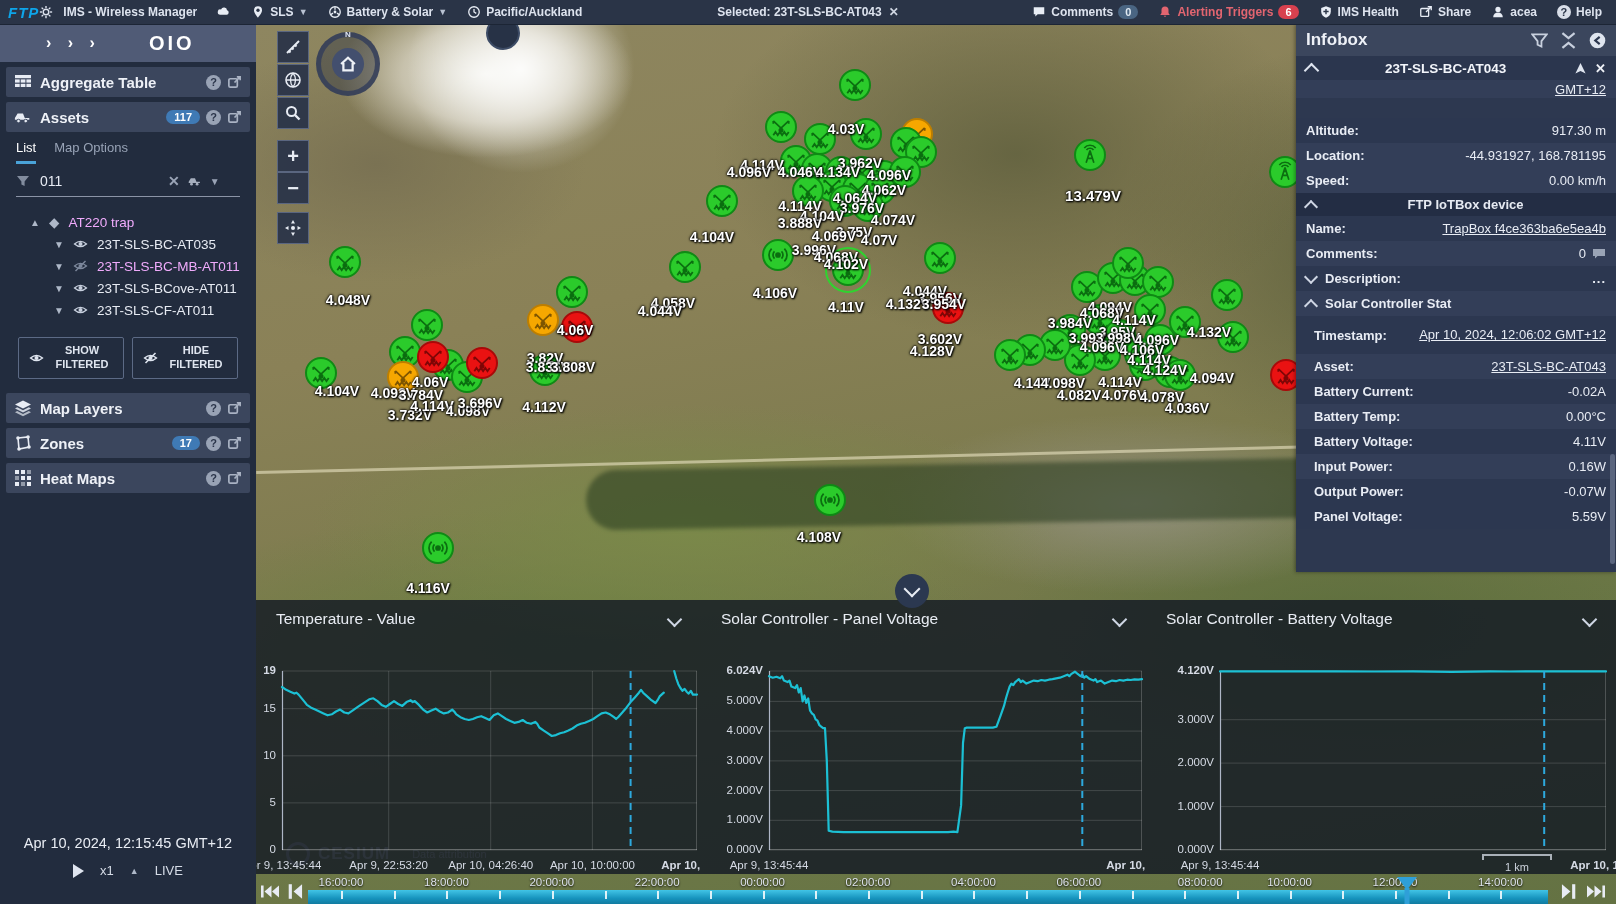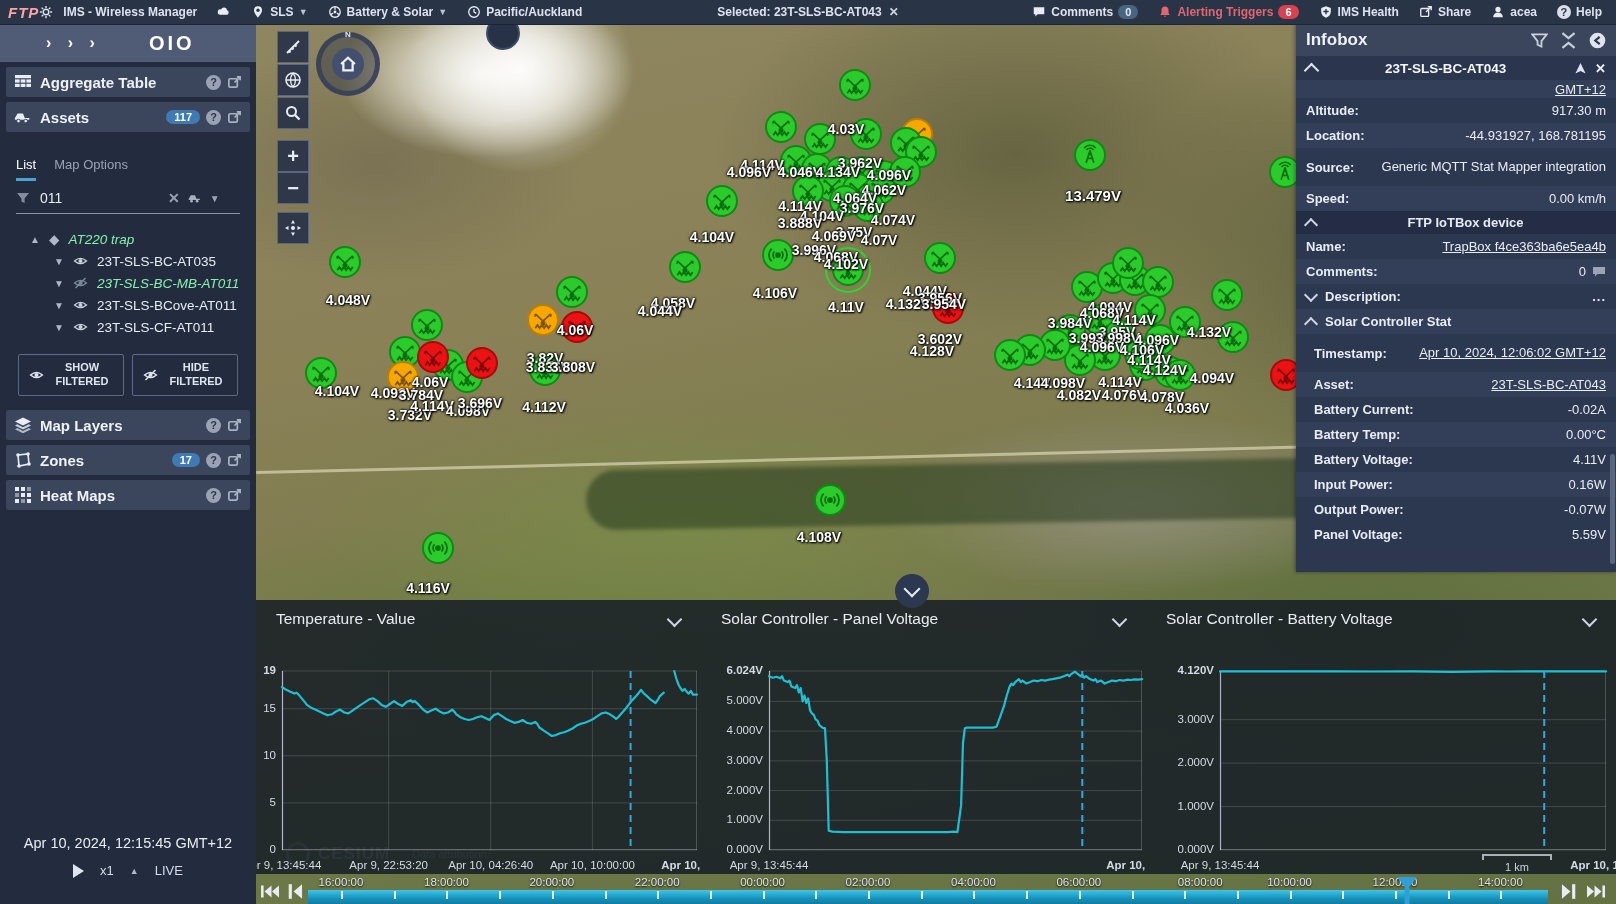--- a/index.html
+++ b/index.html
@@ -2,21 +2,21 @@
 <html><head>
 <meta charset="utf-8">
 <style>
   html,body{margin:0;padding:0;background:#161d2b;}
   body{font-family:"Liberation Sans", sans-serif; width:1616px;height:904px;overflow:hidden;position:relative;color:#e6eaf2;}
   #stage{position:absolute;inset:0;width:1616px;height:904px;overflow:hidden;}
 
   
   #topbar{position:absolute;left:0;top:0;width:1616px;height:24px;background:#2a3447;display:flex;align-items:center;font-size:12px;color:#dde3ee;z-index:40;box-shadow:0 1px 0 #1c2535;}
   #topbar .grp{display:flex;align-items:center;gap:5px;margin:0 10px;white-space:nowrap;}
-  #topbar .brand{font-weight:bold;font-style:italic;font-size:15px;letter-spacing:1px;color:#fca5a5;margin-left:8px;}
+  #topbar .brand{font-weight:bold;font-style:italic;font-size:15px;letter-spacing:1px;color:#0ea5e9;margin-left:8px;}
   #topbar .ttl{font-weight:bold;}
   #topbar .caret{font-size:9px;color:#b9c2d2;}
   #topbar .centered{position:absolute;left:50%;transform:translateX(-50%);font-weight:bold;display:flex;gap:7px;align-items:center;}
   #topbar .right{margin-left:auto;display:flex;align-items:center;}
   .pill{border-radius:9px;padding:1px 7px;font-size:11px;font-weight:bold;}
   .pill.grey{background:#4a6582;color:#dfe9f2;}
   .pill.red{background:#d8414f;color:#fff;}
   .alertred{color:#e26570;font-weight:bold;}
   .ticon{width:14px;height:14px;display:inline-block;vertical-align:middle;}
   .ticon svg{width:100%;height:100%;display:block;}
@@ -31,31 +31,31 @@
   .phead{height:30px;background:#3b465d;display:flex;align-items:center;padding:0 8px;border-radius:2px;}
   .phead .plabel{font-size:15px;font-weight:bold;color:#eef1f7;margin-left:8px;}
   .phead .sp{flex:1;}
   .qicon{width:15px;height:15px;border-radius:50%;background:#99a3b5;color:#2b354a;font-weight:bold;font-size:11px;display:inline-flex;align-items:center;justify-content:center;margin-left:6px;}
   .ext{width:15px;height:15px;margin-left:6px;display:inline-block;}
   .ext svg{width:100%;height:100%;}
   .cbadge{background:#3f7ab5;color:#fff;font-size:11px;font-weight:bold;border-radius:9px;padding:1px 8px;margin-left:6px;}
   .picon{width:18px;height:18px;}
   .picon svg{width:100%;height:100%;}
   #asset-tabs{display:flex;gap:18px;padding:8px 10px 0 10px;font-size:13px;}
-  #asset-tabs .tab{color:#98a3b6;padding-bottom:6px;margin-top:17px;}
+  #asset-tabs .tab{color:#98a3b6;padding-bottom:6px;}
   #asset-tabs .tab.active{color:#fff;border-bottom:3px solid #4aa3d8;}
   #filter-row{display:flex;align-items:center;margin:8px 10px 0 10px;border-bottom:1px solid #8b94a6;padding-bottom:6px;}
   #filter-input{background:transparent;border:none;outline:none;color:#e8ecf4;font-size:14px;width:118px;font-family:inherit;margin-left:8px;}
   .fic{width:14px;height:14px;opacity:.8;}
   .fic svg{width:100%;height:100%;}
   #asset-tree{margin:14px 0 0 0;font-size:13.5px;}
   .trow{display:flex;align-items:center;height:22px;padding-left:24px;gap:9px;color:#e7ebf3;}
   .trow.child{padding-left:48px;}
   .trow .tchev{font-size:10px;color:#aeb8c8;width:10px;}
-  .trow .dim{color:#86efac;font-style:italic;}
+  .trow .dim{color:#f0abfc;}
   .tree-eye{width:15px;height:12px;}
   .tree-eye svg{width:100%;height:100%;}
   #filter-btns{display:flex;gap:8px;margin:16px 12px 0 12px;}
   .fbtn{flex:1;border:1px solid #5c6a85;border-radius:2px;height:40px;display:flex;align-items:center;justify-content:center;gap:7px;font-size:11px;font-weight:bold;color:#dfe5ef;text-align:center;line-height:1.25;}
   #playback{position:absolute;left:0;bottom:26px;width:256px;}
   #pb-time{font-size:14.5px;color:#e9edf4;text-align:center;}
   #pb-controls{display:flex;align-items:center;justify-content:center;gap:16px;margin-top:12px;font-size:13px;color:#d6dce7;}
   .playtri{width:0;height:0;border-left:11px solid #dfe5ef;border-top:7px solid transparent;border-bottom:7px solid transparent;}
   .upcaret{font-size:9px;color:#aeb8c8;}
 
@@ -1149,31 +1149,27 @@
       <span class="at">23T-SLS-BC-AT043</span>
       <span class="hic" style="width:13px;height:13px;"><svg viewBox="0 0 14 14">
             <path d="M7 1 L12.5 12.5 L7 9.8 L1.5 12.5 Z" fill="#dfe5ef"></path>
           </svg></span>
       <span style="color:#eef1f7;font-weight:bold;">✕</span>
     </div>
     <div id="ib-rows">
         <div class="ib-row alt0" style="height: 18px;">
           <span class="val ib-link">GMT+12</span>
         </div>
-        <div class="ib-row alt1" style="height: 25px;">
+        <div class="ib-row alt1" style="height: 25px; margin-top: 20px;">
           <span class="lbl">Altitude:</span>
           <span class="val">917.30 m</span>
         </div>
         <div class="ib-row alt0" style="height: 25px;">
           <span class="lbl">Location:</span>
           <span class="val">-44.931927, 168.781195</span>
-        </div>
-        <div class="ib-row alt1" style="height: 38px;">
-          <span class="lbl">Source:</span>
-          <span class="val wrap">Generic MQTT Stat Mapper integration</span>
         </div>
         <div class="ib-row alt0" style="height: 25px; justify-content: center;">
           <span class="lbl">Speed:</span>
           <span class="val">0.00 km/h</span>
         </div>
         <div class="ib-sec">
           <span class="ib-chevd up"></span>
           <span class="sc">FTP IoTBox device</span>
         </div>
         <div class="ib-row alt1" style="height: 25px;">

